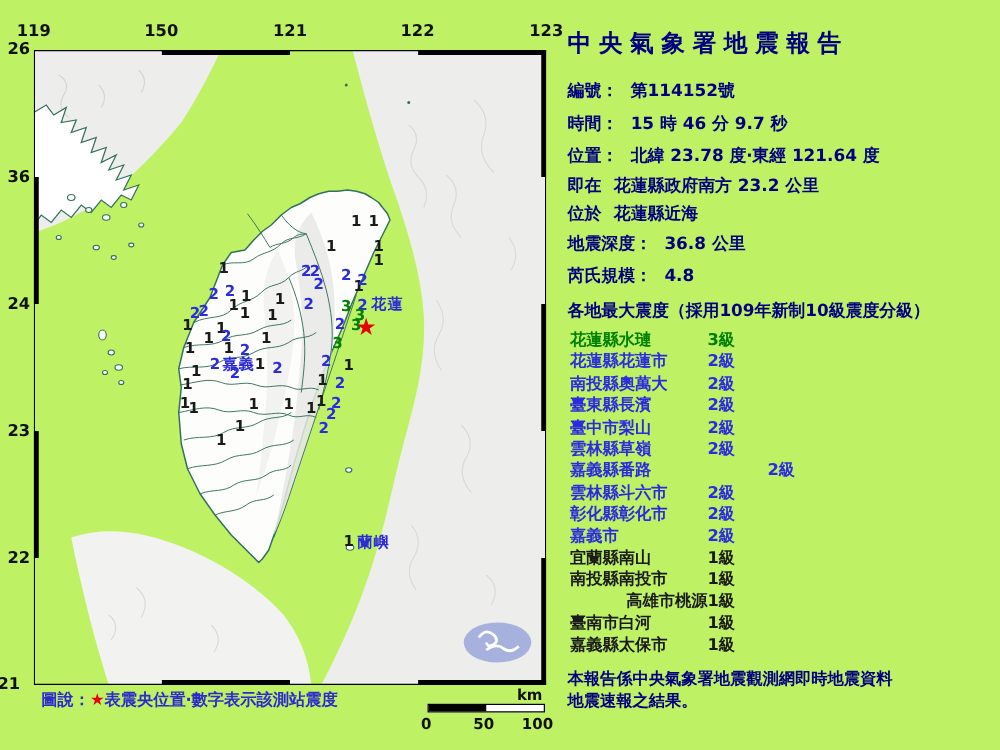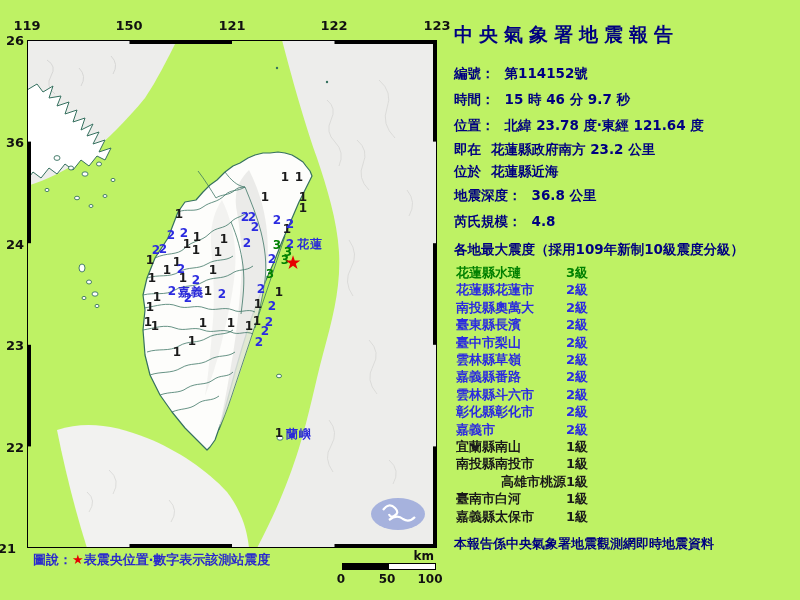--- a/index.html
+++ b/index.html
@@ -291,21 +291,21 @@
           <span class="station-level">2級</span>
         </div>
         <div class="station-row" style="color: rgb(43, 43, 224);">
           <span class="station-name">臺中市梨山</span>
           <span class="station-level">2級</span>
         </div>
         <div class="station-row" style="color: rgb(43, 43, 224);">
           <span class="station-name">雲林縣草嶺</span>
           <span class="station-level">2級</span>
         </div>
-        <div class="station-row" style="color: rgb(43, 43, 224);">
+        <div class="station-row" style="color: rgb(43, 43, 224); gap: 48px;">
           <span class="station-name">嘉義縣番路</span>
           <span class="station-level">2級</span>
         </div>
         <div class="station-row" style="color: rgb(43, 43, 224);">
           <span class="station-name">雲林縣斗六市</span>
           <span class="station-level">2級</span>
         </div>
         <div class="station-row" style="color: rgb(43, 43, 224);">
           <span class="station-name">彰化縣彰化市</span>
           <span class="station-level">2級</span>
@@ -330,16 +330,17 @@
           <span class="station-name">臺南市白河</span>
           <span class="station-level">1級</span>
         </div>
         <div class="station-row" style="color: rgb(26, 26, 26);">
           <span class="station-name">嘉義縣太保市</span>
           <span class="station-level">1級</span>
         </div>
       </div>
     <div id="note">
         <div class="note-line">本報告係中央氣象署地震觀測網即時地震資料</div>
+        <div class="note-line">地震速報之結果。</div>
       </div>
   </div>
 
 </div>
 
 </body></html>

